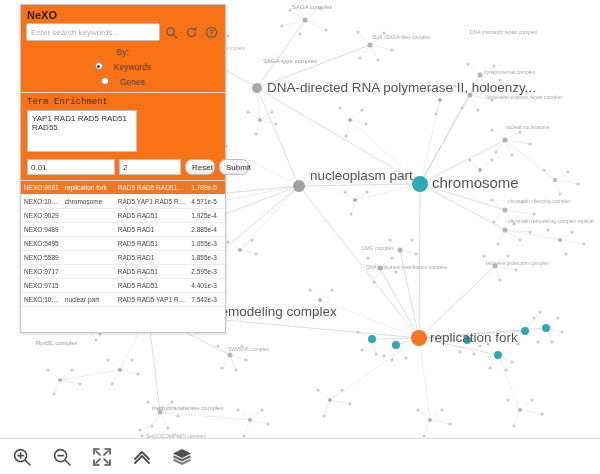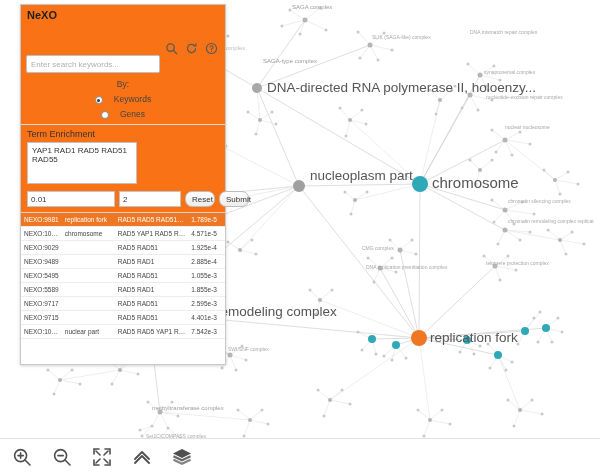--- a/index.html
+++ b/index.html
@@ -65,21 +65,20 @@
   .search-input {
     flex: 1;
     height: 18px;
     border: 1px solid #c0c0c0;
     background: #fff;
     font-size: 8px;
     padding: 0 4px;
     color: #333;
     font-family: "Liberation Sans", sans-serif;
     border-radius: 2px;
-    margin-top: 32px;
   }
   .search-input::placeholder { color: #b0b0b0; }
   .icon-btn {
     width: 17px; height: 17px;
     display: flex; align-items: center; justify-content: center;
     background: transparent;
     border: none;
     cursor: pointer;
     color: #6a6a6a;
   }
@@ -87,21 +86,21 @@
 
   .radio-row {
     display: flex;
     align-items: center;
     padding: 2px 6px 5px 6px;
     gap: 5px;
     font-size: 8.5px;
     color: #444;
     flex-direction: column;
   }
-  .radio-item { display: flex; align-items: flex-end; gap: 11px; cursor: pointer; }
+  .radio-item { display: flex; align-items: flex-start; gap: 11px; cursor: pointer; }
   .radio {
     width: 8px; height: 8px;
     border-radius: 50%;
     border: 1px solid #8a8a8a;
     background: #fff;
     display: inline-block;
     position: relative;
   }
   .radio.on::after {
     content: "";
@@ -110,20 +109,21 @@
     width: 3px; height: 3px;
     border-radius: 50%;
     background: #3c3c3c;
   }
   .divider { height: 1px; background: #dcdcdc; margin: 0; }
 
   .section-title {
     padding: 4px 6px 3px 6px;
     font-size: 9px;
     color: #333;
+    font-family: Liberation Mono, monospace;
   }
   .term-box {
     margin: 0 6px 5px 6px;
     height: 42px;
     border: 1px solid #c2c2c2;
     background: #fff;
     font-size: 8px;
     padding: 3px 4px;
     color: #333;
     overflow: hidden;

